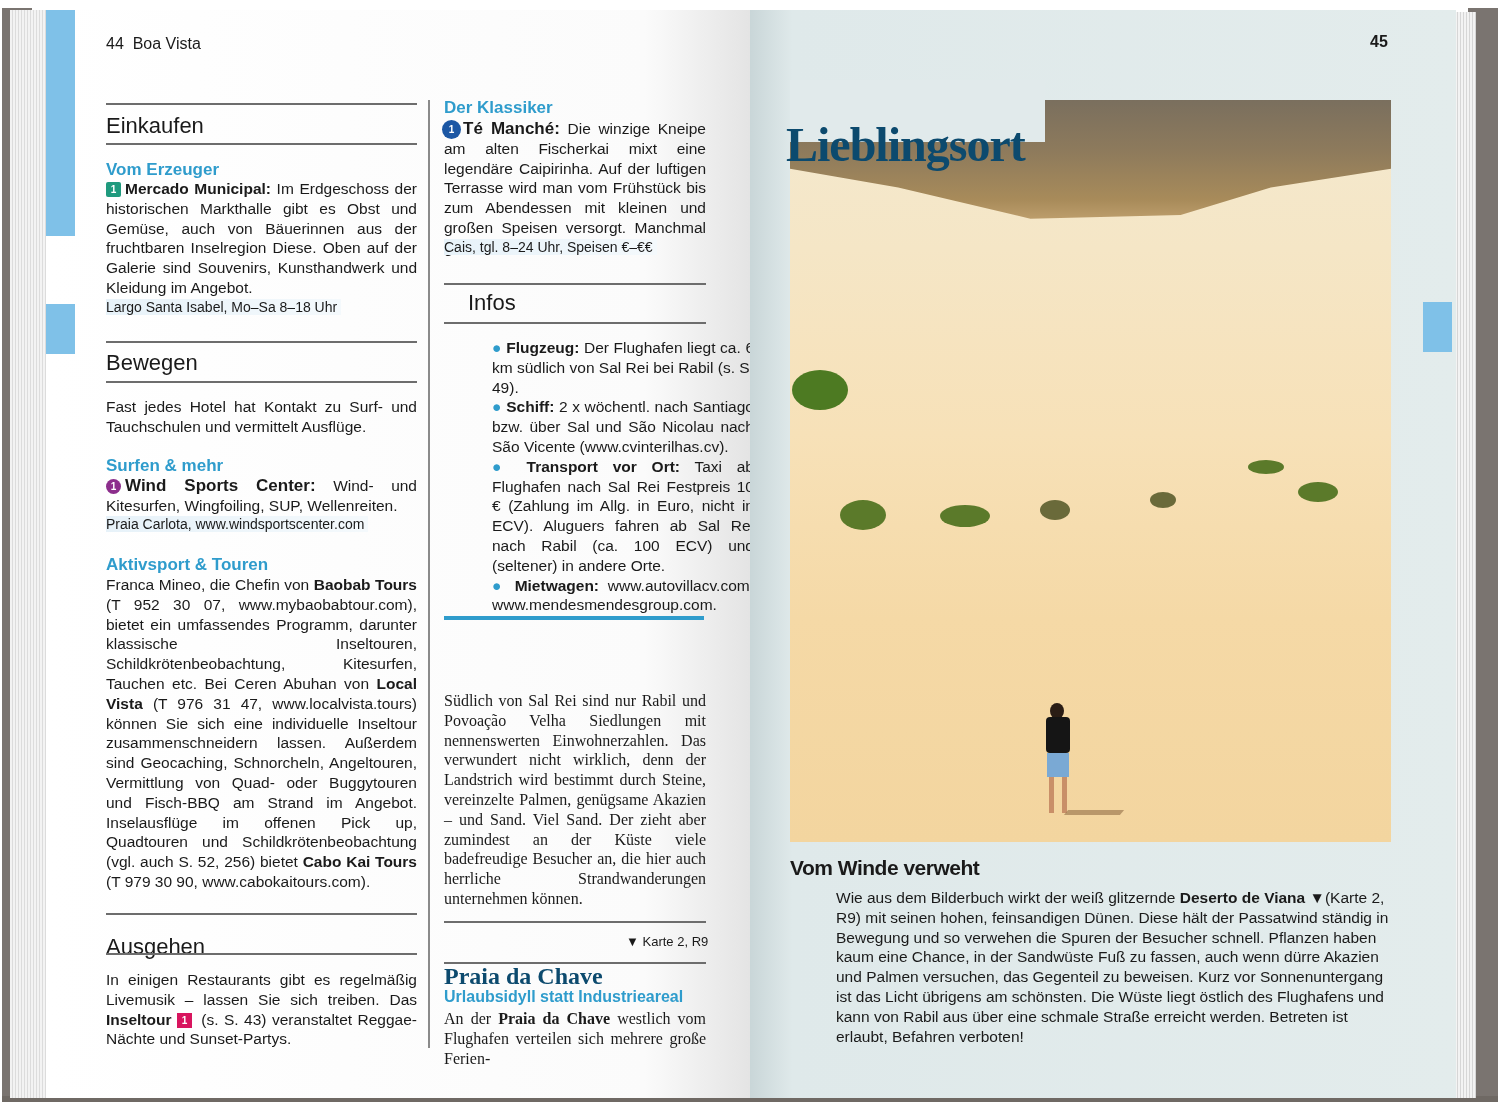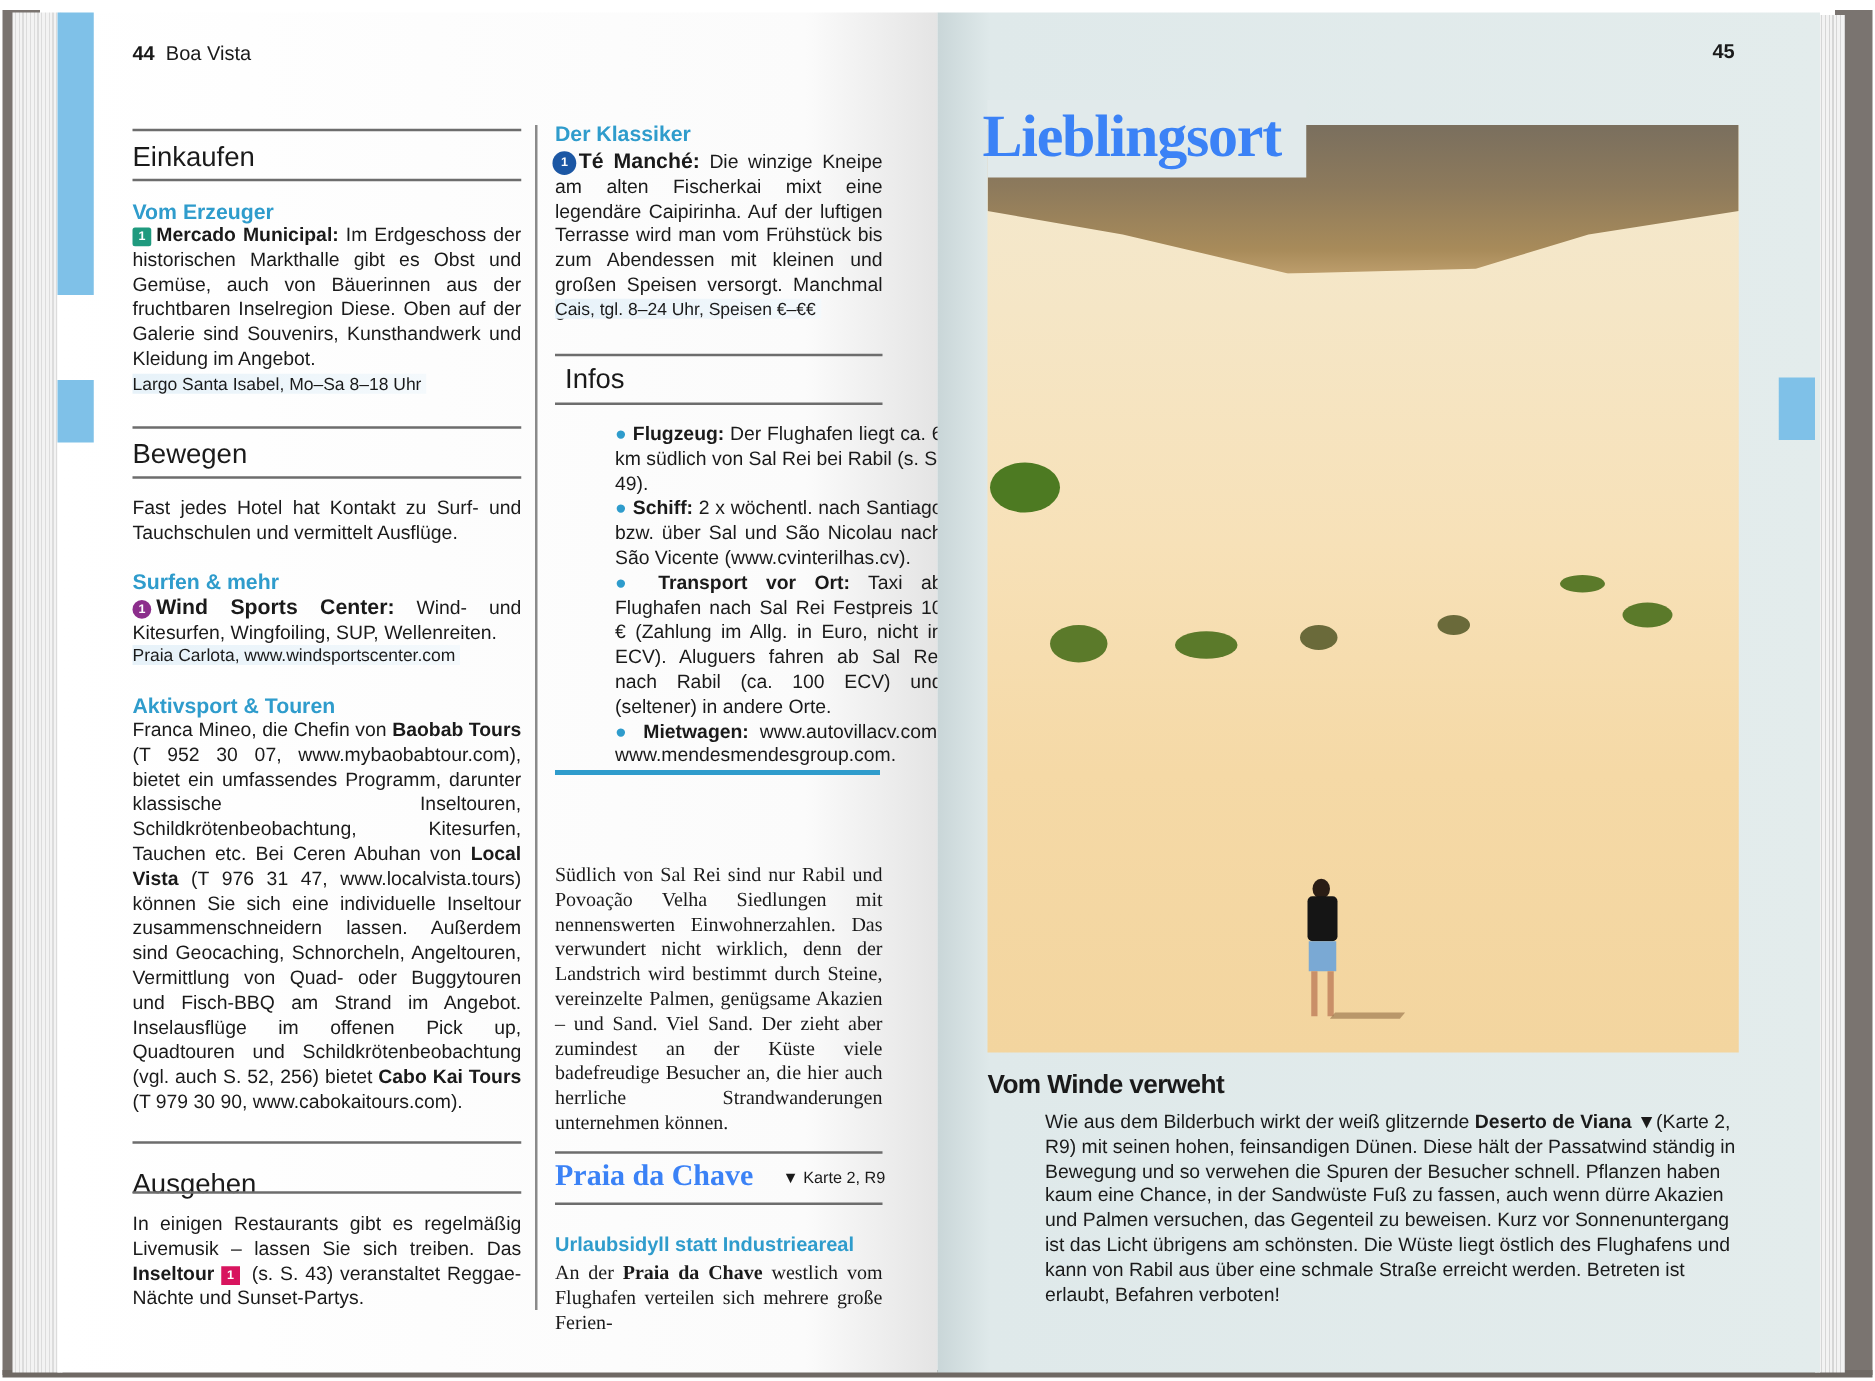--- a/index.html
+++ b/index.html
@@ -7,33 +7,33 @@
   .book-shadow{position:absolute;left:0;top:0;width:1500px;height:1105px;}
   .cover-left{position:absolute;left:2px;top:8px;width:30px;height:1092px;background:#7a7470;}
   .cover-right{position:absolute;left:1468px;top:8px;width:30px;height:1092px;background:#7a7470;}
   .cover-bottom{position:absolute;left:2px;top:1096px;width:1496px;height:6px;background:#6f6964;}
   .pages-left{position:absolute;left:10px;top:10px;width:40px;height:1088px;background:repeating-linear-gradient(90deg,#f3f3f3 0 2px,#dcdcdc 2px 3px);}
   .pages-right{position:absolute;left:1452px;top:12px;width:24px;height:1086px;background:repeating-linear-gradient(90deg,#f3f3f3 0 2px,#d6d6d6 2px 3px);}
   .page-left{position:absolute;left:46px;top:10px;width:704px;height:1088px;background:linear-gradient(90deg,#ffffff 0%,#fbfbfb 85%,#e4e4e4 100%);}
   .page-right{position:absolute;left:750px;top:10px;width:706px;height:1088px;background:linear-gradient(90deg,#c9d6d8 0%,#dfe9ea 6%,#e3ecec 100%);}
   .tab{position:absolute;background:#7fc1e8;}
   .pnum{position:absolute;font-size:16px;}
-  .pnum b{font-weight:bold;text-align:right;}
+  .pnum b{font-weight:normal;text-align:right;}
   .rule{position:absolute;height:2px;background:#6d6d6d;}
   .h2{position:absolute;font-size:22px;color:#1a1a1a;}
   .sub{position:absolute;font-size:17px;font-weight:bold;color:#2f9ccc;}
   .txt{position:absolute;font-size:15.5px;line-height:19.8px;text-align:justify;}
   .meta{position:absolute;font-size:14px;background:linear-gradient(90deg,#e7f2f9,#f4f9fc);padding:0 4px 0 0;}
   .badge{display:inline-block;width:15px;height:15px;color:#fff;font-size:10px;font-weight:bold;text-align:center;line-height:15px;vertical-align:1px;margin-right:4px;}
   .b-green{background:#1f9a7e;border-radius:2px;}
   .b-purple{background:#8c2e8c;border-radius:50%;}
   .b-blue{background:#1c57a4;border-radius:50%;box-shadow:0 0 0 2px #1c57a4;}
   .b-red{background:#d8145e;}
   .vline{position:absolute;left:428px;top:100px;width:2px;height:948px;background:#8a8a8a;}
-  .serif-h{position:absolute;font-family:"Liberation Serif",serif;font-weight:bold;color:#3b82f6;}
+  .serif-h{position:absolute;font-family:"Liberation Serif",serif;font-weight:bold;color:#0c4a6e;margin-top:35px;}
   .serif-t{position:absolute;font-family:"Liberation Serif",serif;font-size:16px;line-height:19.8px;text-align:justify;}
   .bluebar{position:absolute;left:444px;top:616px;width:260px;height:4px;background:#2f9ccc;}
   .photo{position:absolute;left:790px;top:100px;width:601px;height:742px;overflow:hidden;
     background:linear-gradient(180deg,#f4e9cf 0%,#f5e6c6 20%,#f7e1b8 45%,#f5d9a6 70%,#f3d59f 100%);}
   .mountain{position:absolute;left:0;top:0;width:601px;height:125px;
     background:linear-gradient(180deg,#7a6f5e 0%,#8d7a5c 40%,#a88b5a 80%,#c3a371 100%);
     clip-path:polygon(0 55%,18% 70%,40% 95%,65% 92%,80% 70%,100% 55%,100% 0,0 0);}
   .title-mask{position:absolute;left:790px;top:80px;width:255px;height:62px;background:#e1eaeb;}
   .lieb{left:786px;top:82px;font-size:48px;letter-spacing:-1px;}
   .bush{position:absolute;background:#5b7a2a;border-radius:50%;}
@@ -97,21 +97,21 @@
   <div class="vline"></div>
 
   <div class="sub" style="left:444px;top:98px;">Der Klassiker</div>
   <div class="txt" style="left:444px;top:119px;width:262px;">
     <span class="badge b-blue">1</span><b style="font-size:17px;">Té Manché:</b>
     <span>Die winzige Kneipe am alten Fischerkai mixt eine legendäre Caipirinha. Auf der luftigen Terrasse wird man vom Frühstück bis zum Abendessen mit kleinen und großen Speisen versorgt. Manchmal gibt's Livemusik dazu.</span>
   </div>
   <div class="meta" style="left:444px;top:239px;">Cais, tgl. 8–24 Uhr, Speisen €–€€</div>
 
   <div class="rule" style="left:444px;top:283px;width:262px;"></div>
-  <div class="h2" style="left:452px;top:290px;">Infos</div>
+  <div class="h2" style="left:468px;top:290px;">Infos</div>
   <div class="rule" style="left:444px;top:322px;width:262px;"></div>
   <div class="txt" style="left:444px;top:338px;width:262px;margin-left:48px;">
     <span style="color:#2f9ccc;">●</span> <b>Flugzeug:</b> <span>Der Flughafen liegt ca. 6 km südlich von Sal Rei bei Rabil (s. S. 49).</span><br>
     <span style="color:#2f9ccc;">●</span> <b>Schiff:</b> <span>2 x wöchentl. nach Santiago bzw. über Sal und São Nicolau nach São Vicente (www.cvinterilhas.cv).</span><br>
     <span style="color:#2f9ccc;">●</span> <b>Transport vor Ort:</b> <span>Taxi ab Flughafen nach Sal Rei Festpreis 10 € (Zahlung im Allg. in Euro, nicht in ECV). Aluguers fahren ab Sal Rei nach Rabil (ca. 100 ECV) und (seltener) in andere Orte.</span><br>
     <span style="color:#2f9ccc;">●</span> <b>Mietwagen:</b> <span>www.autovillacv.com, www.mendesmendesgroup.com.</span>
   </div>
 
   <div class="bluebar"></div>
   <div class="serif-t" style="left:444px;top:691px;width:262px;">Südlich von Sal Rei sind nur Rabil und Povoação Velha Siedlungen mit nennenswerten Einwohnerzahlen. Das verwundert nicht wirklich, denn der Landstrich wird bestimmt durch Steine, vereinzelte Palmen, genügsame Akazien – und Sand. Viel Sand. Der zieht aber zumindest an der Küste viele badefreudige Besucher an, die hier auch herrliche Strandwanderungen unternehmen können.</div>

